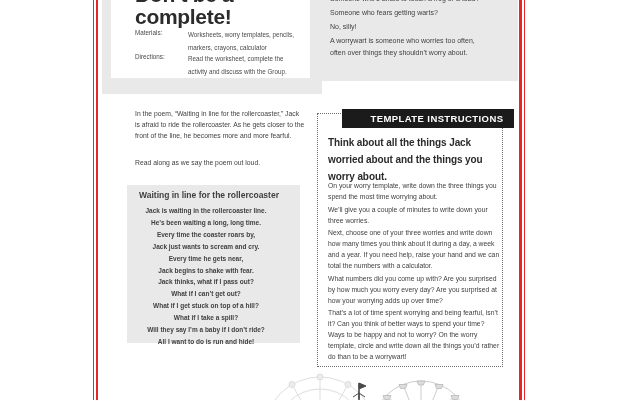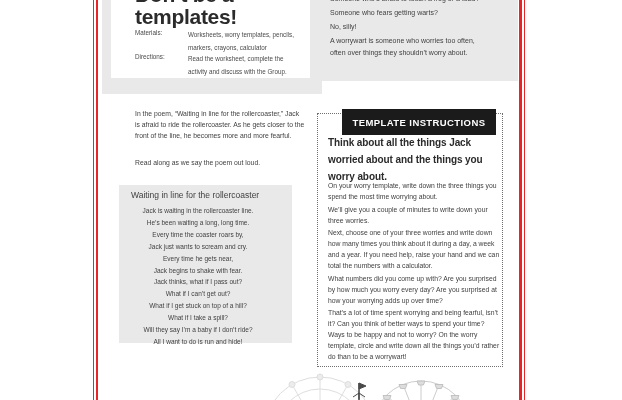--- a/index.html
+++ b/index.html
@@ -15,51 +15,51 @@
   .panel{position:absolute;background:#e9e9e9;}
   .white-card{position:absolute;left:111px;top:0;width:199px;height:78px;background:#ffffff;}
   .title-block{position:absolute;left:24px;top:-16px;font-size:21px;line-height:22px;
     font-weight:600;color:#2b2b2b;letter-spacing:-0.3px;}
   .meta-label{position:absolute;font-size:6.3px;color:#4a4a4a;}
   .meta-value{position:absolute;font-size:6.3px;line-height:12.5px;color:#4a4a4a;}
   
   .qa{position:absolute;font-size:7px;color:#3f3f3f;line-height:11.5px;}
   
   .intro-p{position:absolute;left:135px;width:170px;font-size:6.8px;line-height:11px;color:#3f3f3f;}
-  .poem-box{position:absolute;left:119px;top:185px;width:173px;height:158px;background:#e9e9e9;}
+  .poem-box{position:absolute;left:127px;top:185px;width:173px;height:158px;background:#e9e9e9;font-weight:bold;}
   .poem-title{position:absolute;left:12px;top:5px;font-size:8.5px;color:#3f3f3f;}
   .poem-lines{position:absolute;left:0;top:20px;width:158px;text-align:center;
     font-size:6.5px;line-height:11.9px;color:#3f3f3f;}
   
   .ti-box{position:absolute;left:317px;top:113px;width:186px;height:254px;
     border:1px dotted #6f6f6f;box-sizing:border-box;}
-  .ti-header{position:absolute;left:24px;top:-5px;width:154px;height:26px;background:#1b1b1b;
+  .ti-header{position:absolute;left:24px;top:-5px;width:154px;height:19px;background:#1b1b1b;
     color:#ffffff;font-size:9.5px;font-weight:bold;letter-spacing:0.4px;
-    display:flex;align-items:center;justify-content:center;}
+    display:flex;align-items:center;justify-content:center;padding-left:18px;}
   .ti-heading{position:absolute;left:10px;top:20px;width:156px;font-size:10px;line-height:17px;
     font-weight:600;color:#2b2b2b;letter-spacing:-0.1px;}
   .ti-body{position:absolute;left:10px;top:66px;width:174px;font-size:6.8px;line-height:11px;color:#3f3f3f;}
   .ti-body p{margin:0 0 1.5px 0;}
   .art{position:absolute;left:240px;top:370px;width:260px;height:30px;}
 </style>
 </head>
 <body>
 
 <div class="rule" style="left:93px;width:1px;"></div>
 <div class="rule" style="left:95.5px;width:2.5px;"></div>
 <div class="rule" style="left:519px;width:2.5px;"></div>
 <div class="rule" style="left:523.5px;width:1px;"></div>
 
 <div class="panel" style="left:102px;top:0;width:220px;height:94px;"></div>
 <div class="panel" style="left:322px;top:0;width:196px;height:81px;"></div>
 
 <div class="white-card">
   <div class="title-block">
     <div>Don’t be a</div>
-    <div>templates!</div>
+    <div>complete!</div>
   </div>
   <div class="meta-label" style="left:24px;top:29px;">Materials:</div>
   <div class="meta-value" style="left:77px;top:29px;width:112px;">Worksheets, worry templates, pencils, markers, crayons, calculator</div>
   <div class="meta-label" style="left:24px;top:53px;">Directions:</div>
   <div class="meta-value" style="left:77px;top:53px;width:114px;">Read the worksheet, complete the activity and discuss with the Group.</div>
 </div>
 
 <div class="qa" style="left:330px;top:-7px;width:180px;">Someone who’s afraid to touch a frog or a toad?</div>
 <div class="qa" style="left:330px;top:7px;width:180px;">Someone who fears getting warts?</div>
 <div class="qa" style="left:330px;top:21px;width:180px;">No, silly!</div>

